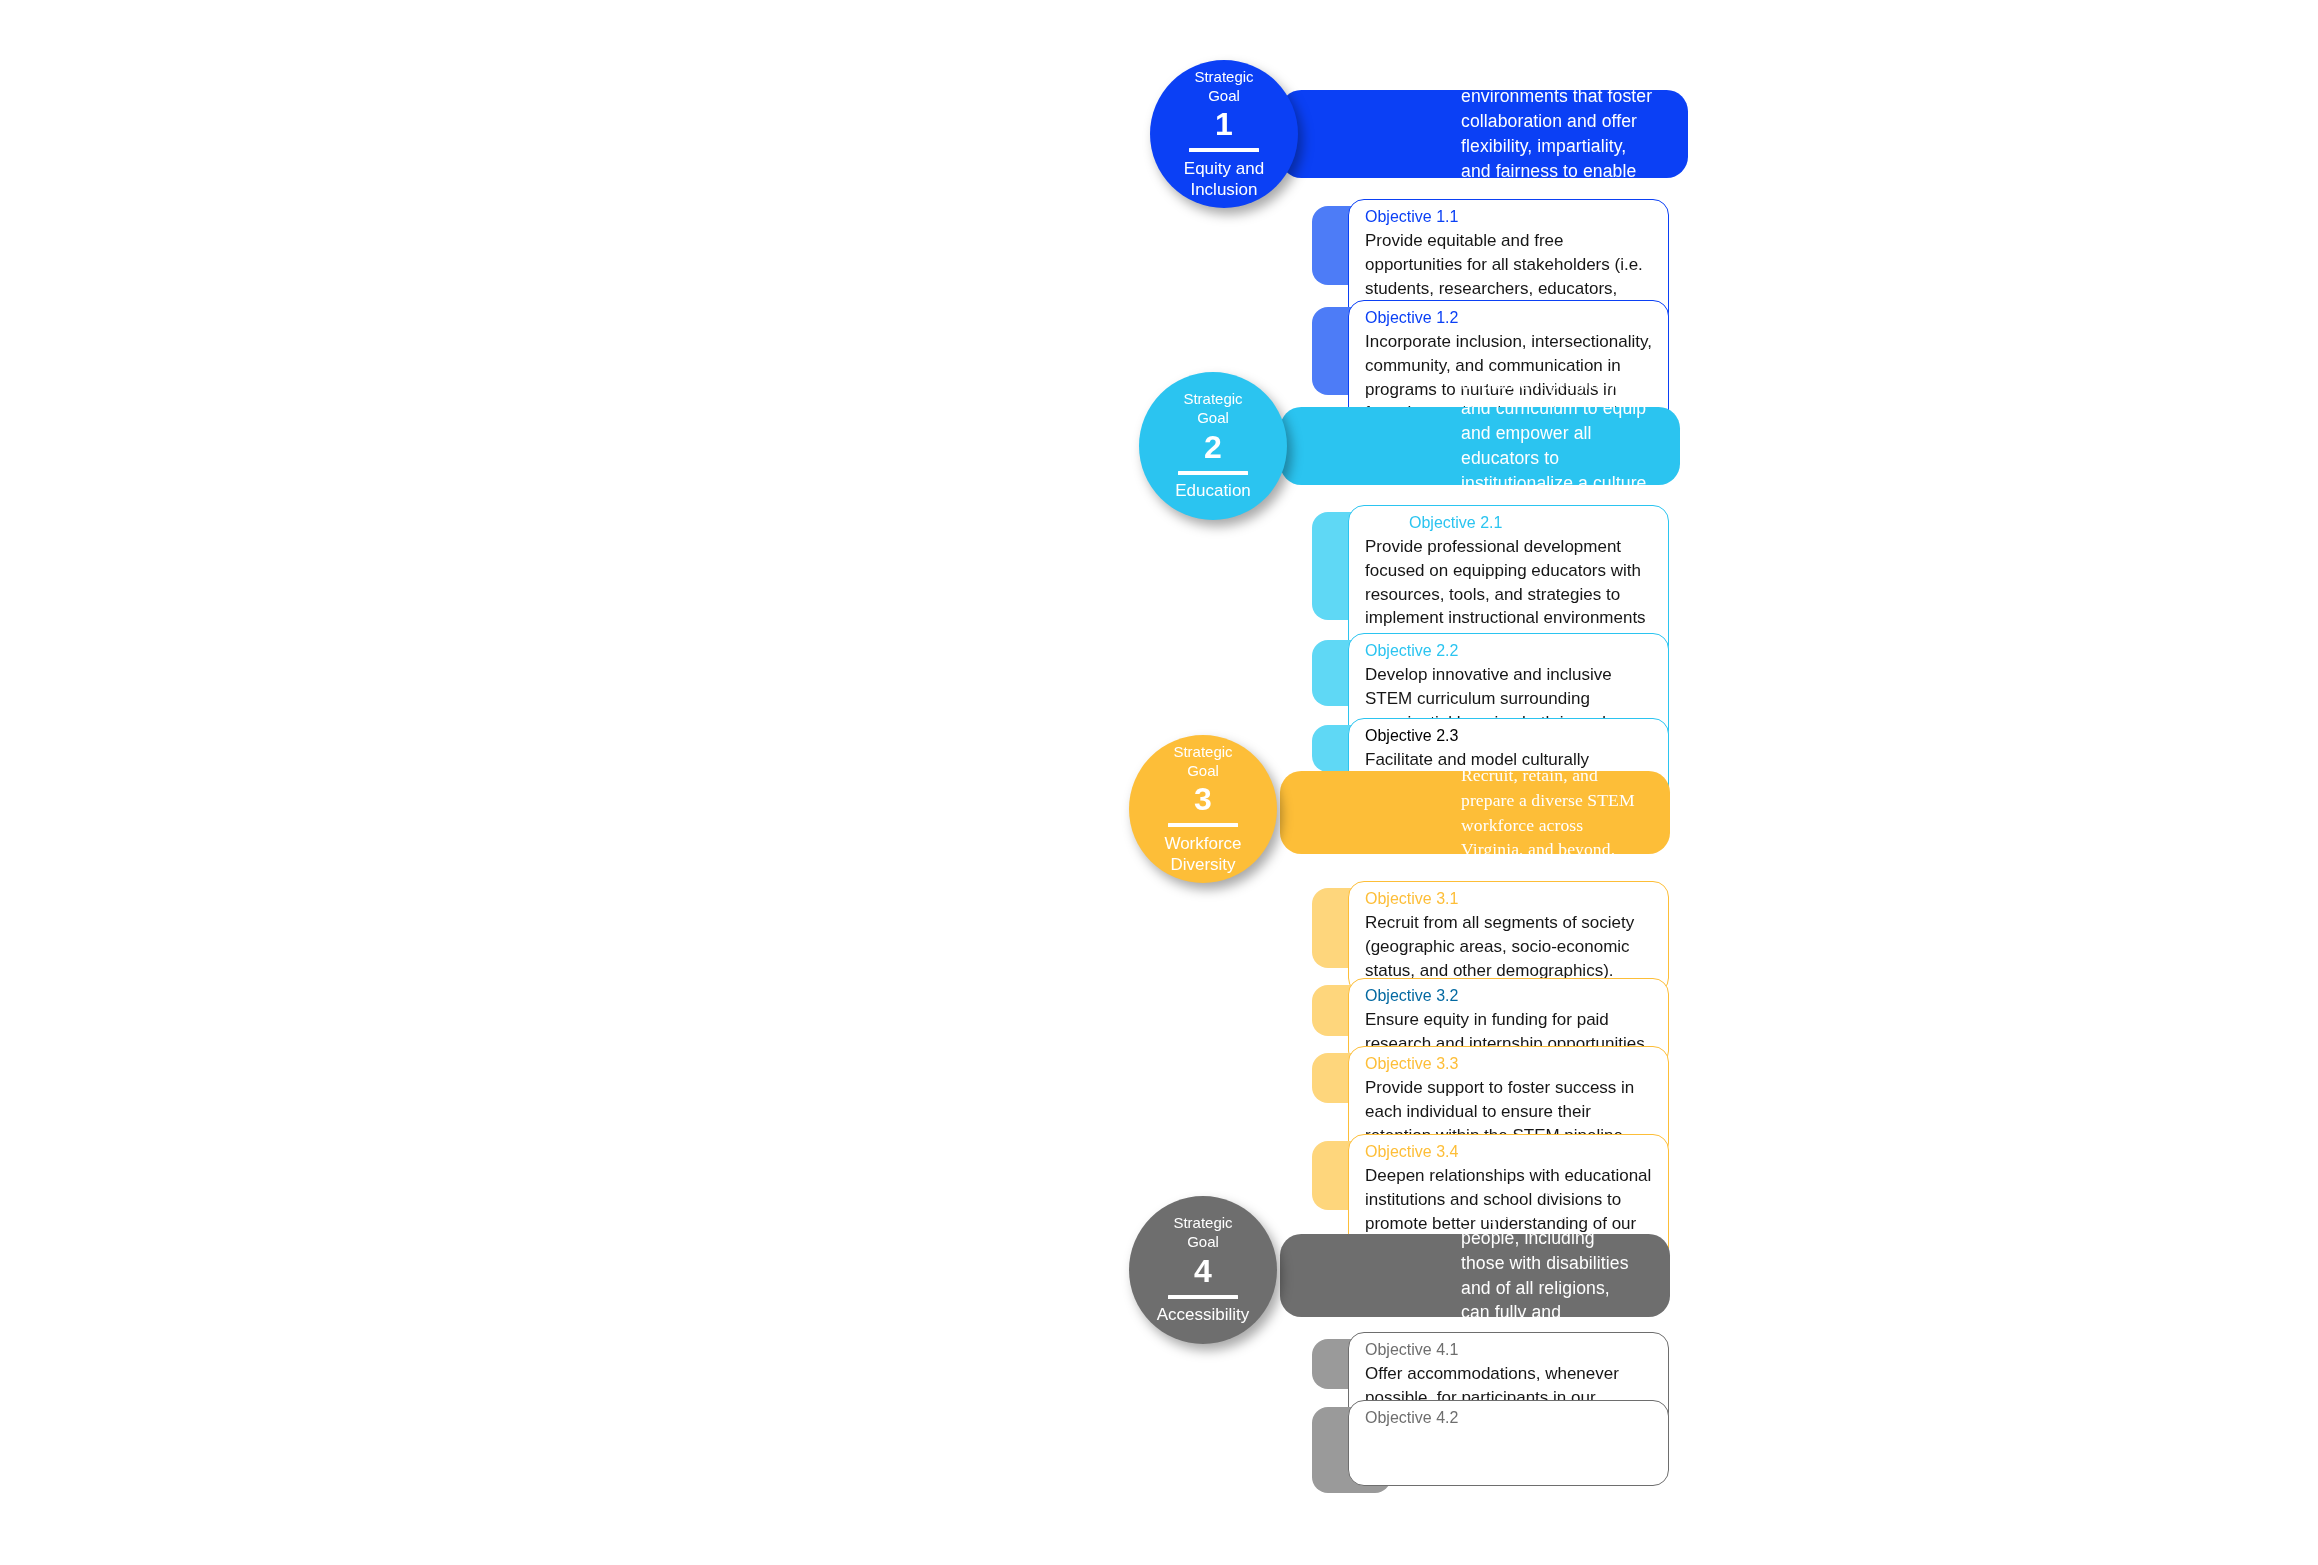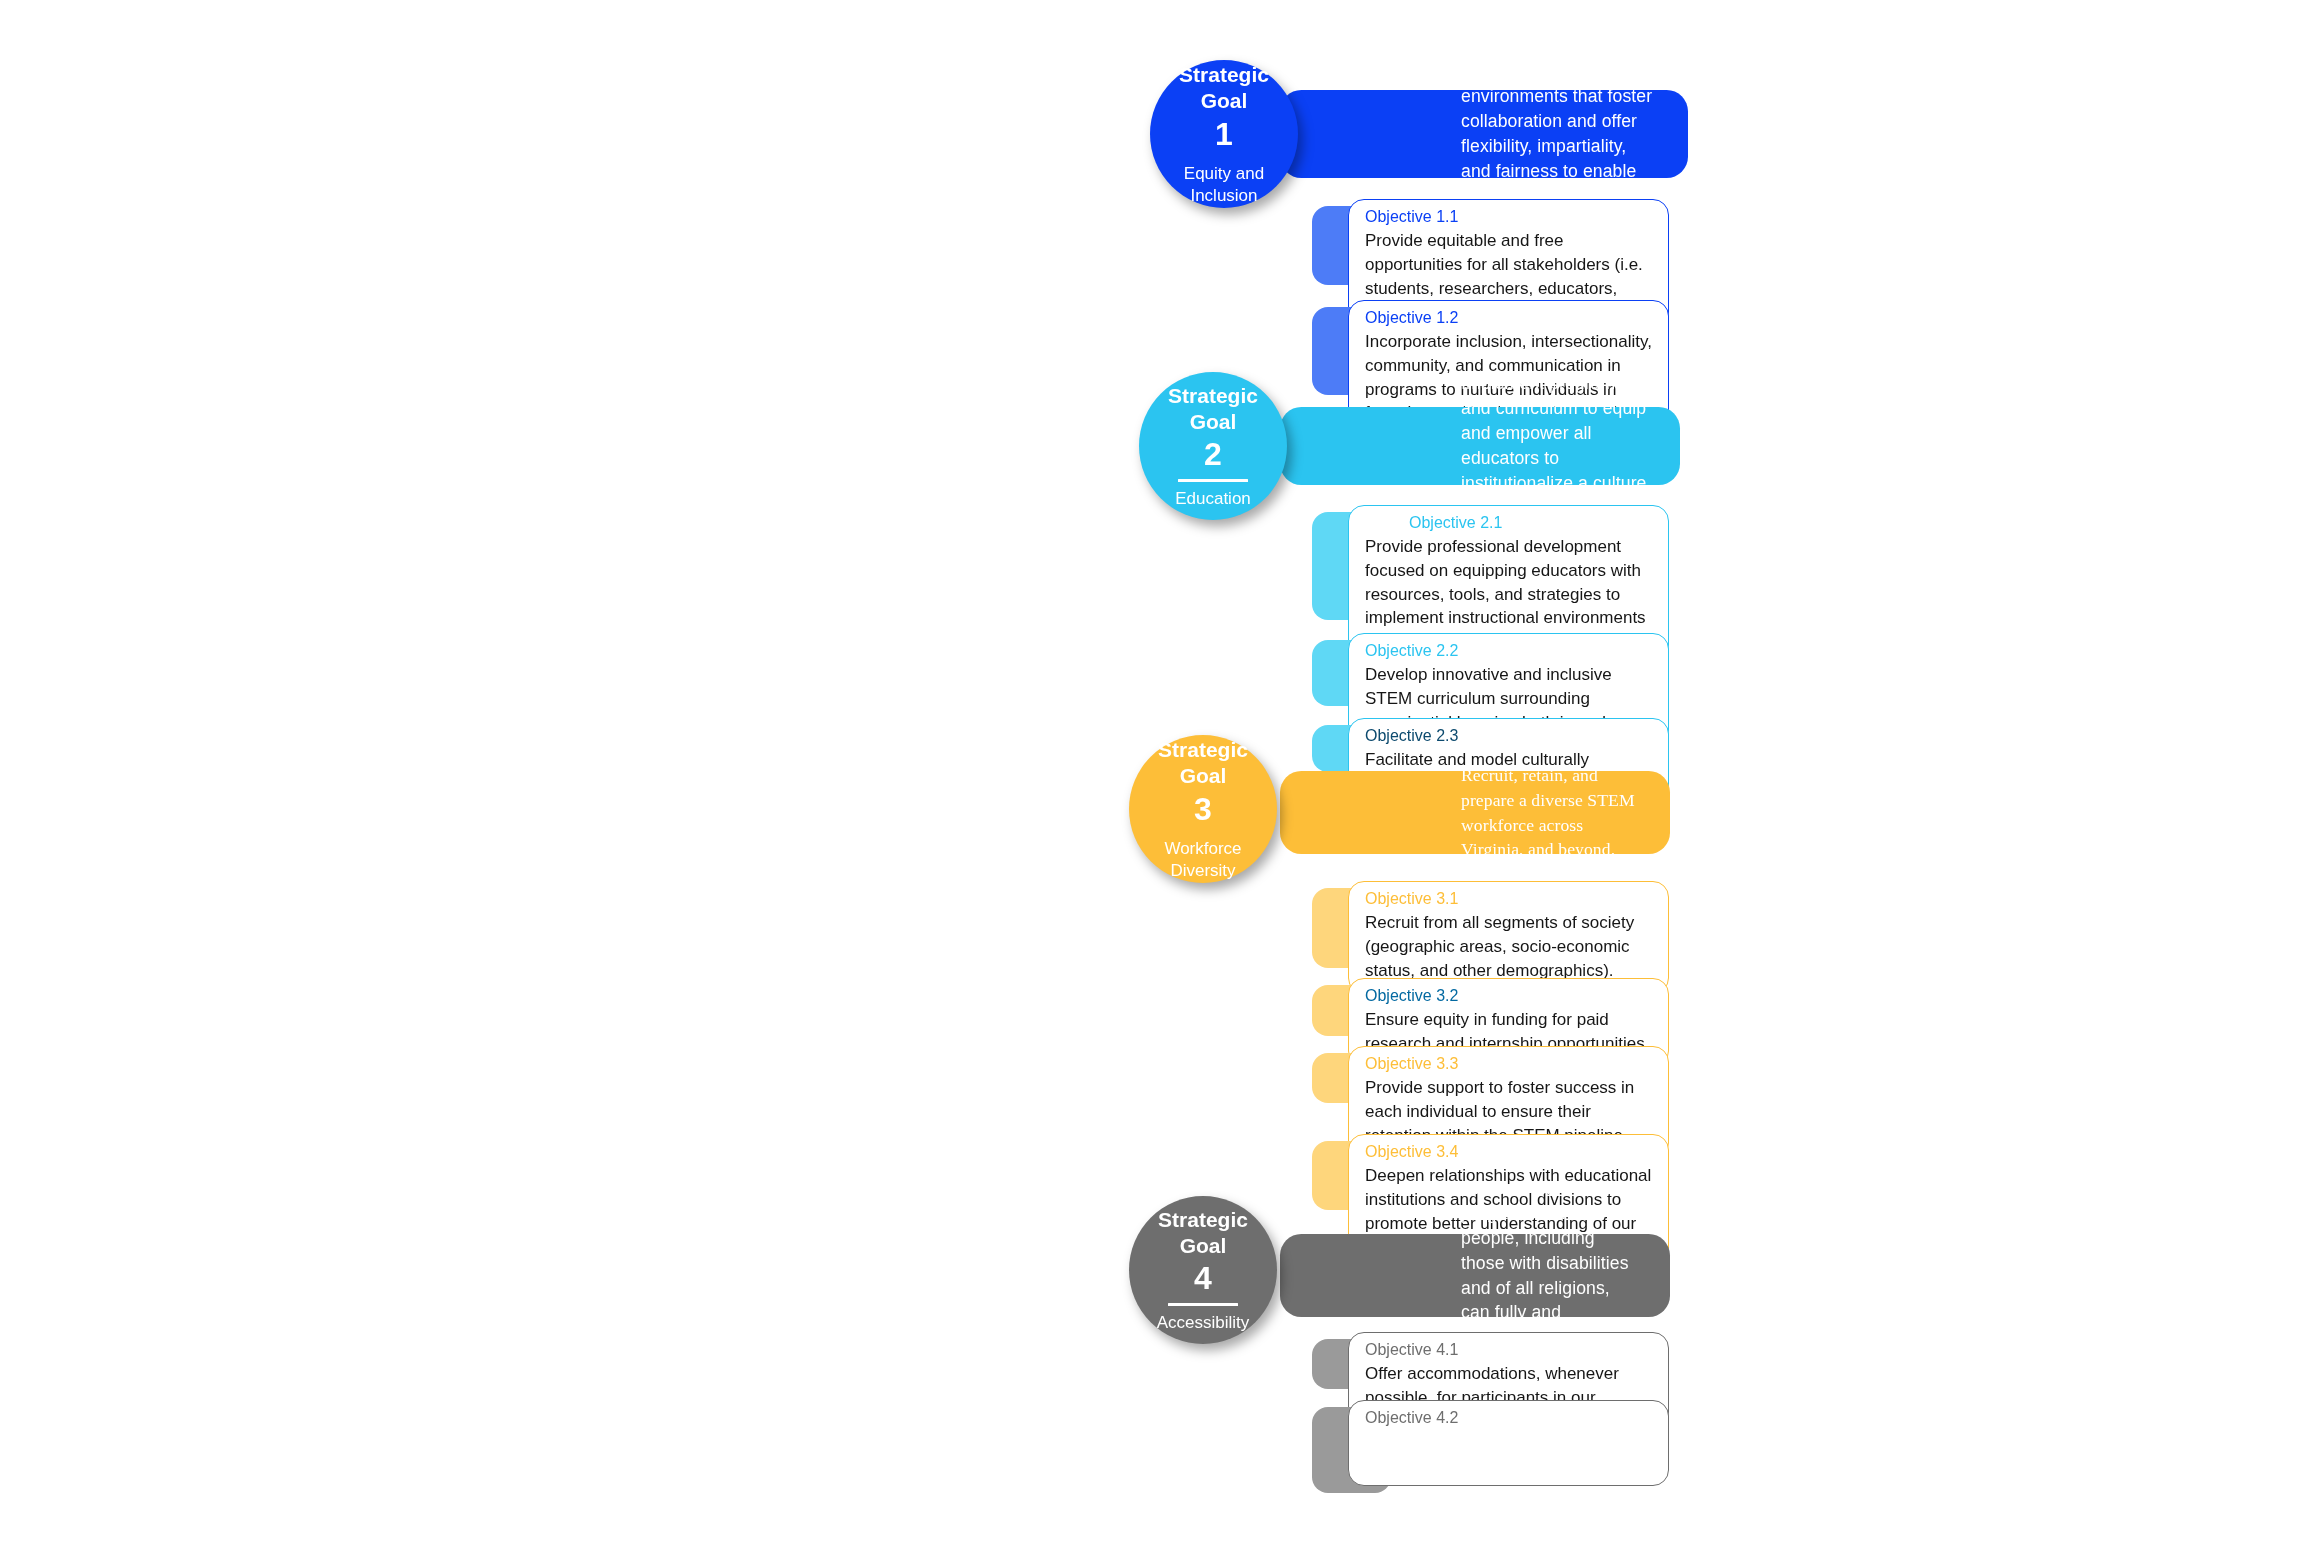--- a/index.html
+++ b/index.html
@@ -57,23 +57,23 @@
     display: flex;
     flex-direction: column;
     align-items: center;
     justify-content: center;
     color: #ffffff;
     text-align: center;
     box-sizing: border-box;
     padding: 4.6px 12px;
   }
   .goal-circle-kicker {
-    font-size: 21px;
+    font-size: 15px;
     line-height: 1.26;
-    font-weight: 700;
+    font-weight: 400;
     white-space: pre-line;
   }
   .goal-circle-number {
     font-size: 32px;
     line-height: 1.05;
     font-weight: 700;
     margin-top: 2.8px;
   }
   .goal-circle-rule {
     width: 70px;
@@ -177,21 +177,21 @@
       <div class="objective" style="left: 1312px; top: 633px; width: 357px; height: 79px;">
         <div class="objective-tab" style="background: rgb(95, 216, 245); height: 66px;"></div>
         <div class="objective-card" style="border-color: rgb(43, 196, 240); width: 321px; min-height: 66px;">
           <div class="objective-label" style="color: rgb(43, 196, 240);">Objective 2.2</div>
           <div class="objective-text" style="color: rgb(22, 22, 22);"> Develop innovative and inclusive STEM curriculum surrounding experiential learning both in and outside of the traditional classroom.</div>
         </div>
       </div>
       <div class="objective" style="left: 1312px; top: 718px; width: 357px; height: 60px;">
         <div class="objective-tab" style="background: rgb(95, 216, 245); height: 47px;"></div>
         <div class="objective-card" style="border-color: rgb(43, 196, 240); width: 321px; min-height: 47px;">
-          <div class="objective-label" style="color: #0c4a6e;">Objective 2.3</div>
+          <div class="objective-label" style="color: #000000;">Objective 2.3</div>
           <div class="objective-text" style="color: rgb(22, 22, 22);"> Facilitate and model culturally relevant pedagogical practices.</div>
         </div>
       </div>
     </div>
     <div class="goal-block">
       <div class="goal-banner" style="left: 1280px; top: 771px; width: 390px; height: 83px; background: rgb(253, 190, 56); font-family: Liberation Serif, serif;">
         <div class="goal-banner-text">Recruit, retain, and prepare a diverse STEM workforce across Virginia, and beyond.</div>
       </div>
       <div class="goal-circle" style="width: 148px; height: 148px; left: 1129px; top: 735px; background: rgb(253, 190, 56);">
         <div class="goal-circle-kicker">Strategic

